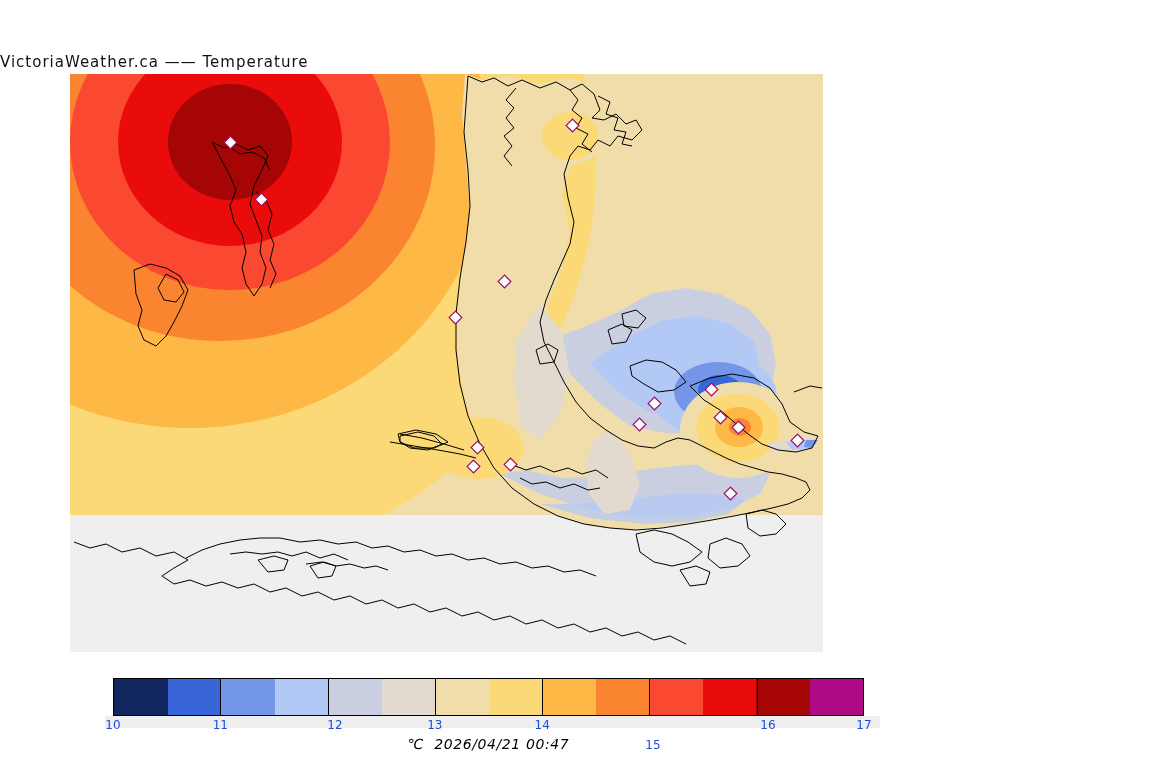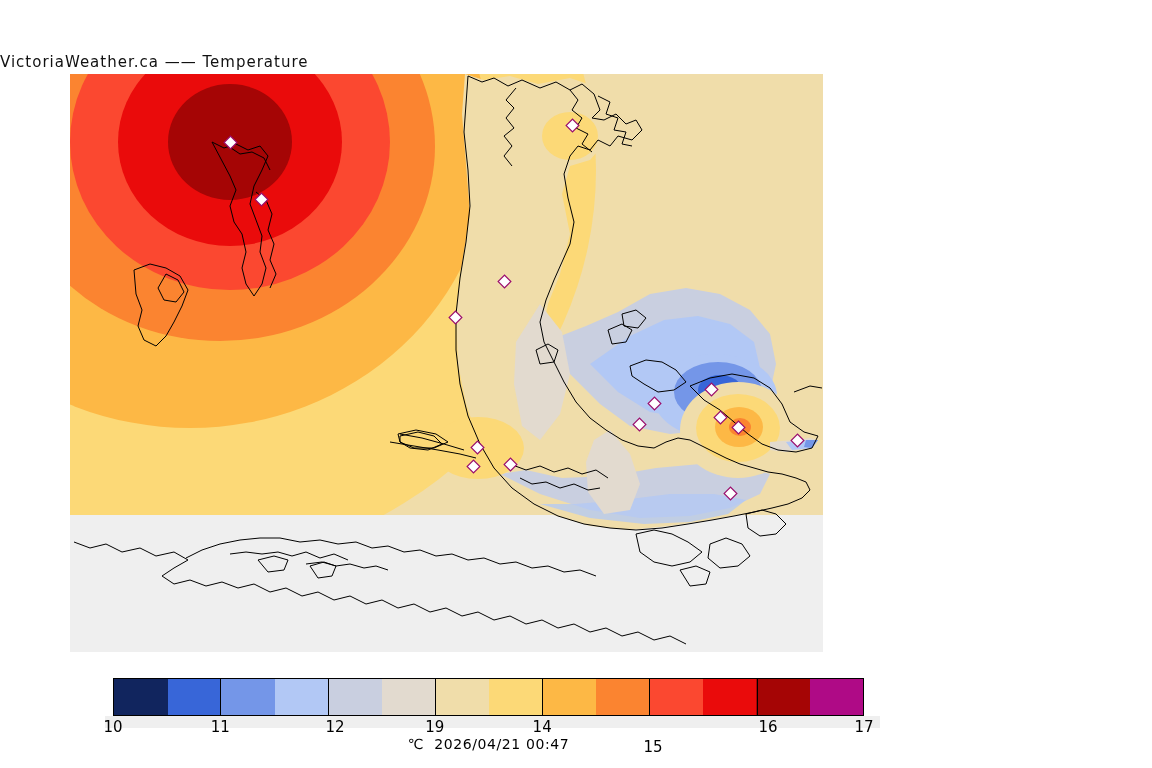--- a/index.html
+++ b/index.html
@@ -80,36 +80,37 @@
     position: absolute;
     top: 0px;
     width: 1px;
     height: 38px;
     background: #000000;
   }
   .cb-label {
     position: absolute;
     top: 40px;
     font-family: "DejaVu Sans", sans-serif;
-    font-size: 15px;
-    color: #000000;
+    font-size: 12px;
+    color: #1d4ed8;
     transform: translateX(-50%);
     white-space: pre;
   }
   #colorbar-caption {
     position: absolute;
     left: 0;
     top: 58px;
     width: 751px;
     text-align: center;
     font-family: "DejaVu Sans", sans-serif;
     font-size: 14px;
     color: #000000;
     letter-spacing: 0.6px;
     white-space: pre;
+    font-style: italic;
   }
 </style>
 </head>
 <body>
 
 <div id="map-title">VictoriaWeather.ca —— Temperature</div>
 
 <div id="map-panel">
   <svg id="map-svg" width="753" height="578" viewBox="0 0 753 578" xmlns="http://www.w3.org/2000/svg">
     <defs>
@@ -369,21 +370,21 @@
       <div class="cb-cell" title="16.0-16.5" style="background: rgb(165, 5, 5);"></div>
       <div class="cb-cell" title="16.5-17.0" style="background: rgb(175, 10, 134);"></div>
     </div>
   <div id="colorbar-ticks">
       <div class="cb-label" style="left: 0px;">10</div>
       <div class="cb-tick" style="left: 107.286px;"></div>
       <div class="cb-label" style="left: 107.286px;">11</div>
       <div class="cb-tick" style="left: 214.571px;"></div>
       <div class="cb-label" style="left: 222px;">12</div>
       <div class="cb-tick" style="left: 321.857px;"></div>
-      <div class="cb-label" style="left: 321.857px;">19</div>
+      <div class="cb-label" style="left: 321.857px;">13</div>
       <div class="cb-tick" style="left: 429.143px;"></div>
       <div class="cb-label" style="left: 429.143px;">14</div>
       <div class="cb-tick" style="left: 536.429px;"></div>
       <div class="cb-label" style="left: 540px; margin-top: 20px;">15</div>
       <div class="cb-tick" style="left: 643.714px;"></div>
       <div class="cb-label" style="left: 655px;">16</div>
       <div class="cb-label" style="left: 751px;">17</div>
     </div>
   <div id="colorbar-caption">℃  2026/04/21 00:47</div>
 </div>

